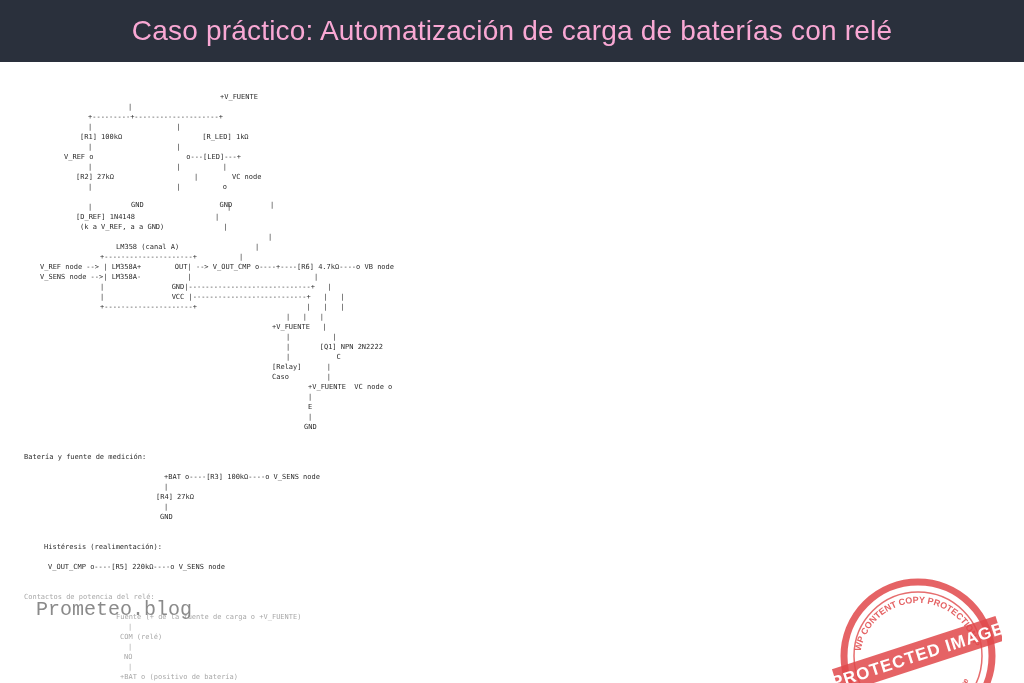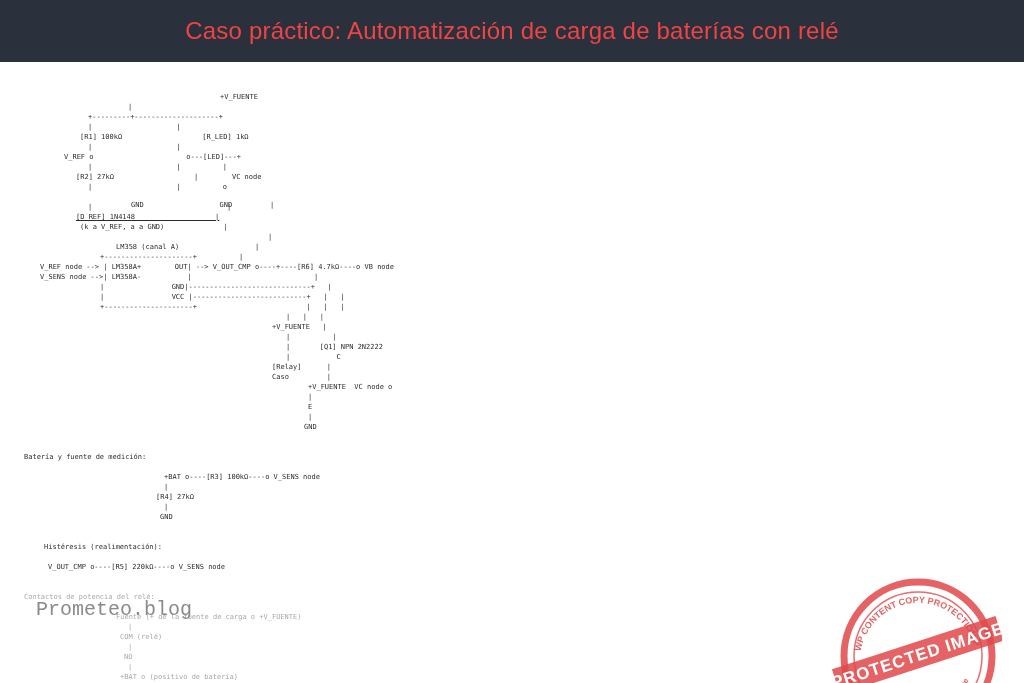--- a/index.html
+++ b/index.html
@@ -5,21 +5,21 @@
   * { margin: 0; padding: 0; box-sizing: border-box; }
   html, body { width: 1024px; height: 683px; overflow: hidden; background: #ffffff; }
   body { position: relative; font-family: "DejaVu Sans Mono", monospace; }
   .title-bar {
     position: absolute; left: 0; top: 0; width: 1024px; height: 62px;
     background: #2a303c;
     display: flex; align-items: center; justify-content: center;
   }
   .title-bar h1 {
     font-family: "Liberation Sans", sans-serif;
-    font-weight: 400; font-size: 24px; color: #ef4444; letter-spacing: 0.2px;
+    font-weight: 400; font-size: 28px; color: #f9a8d4; letter-spacing: 0.2px;
     white-space: nowrap;
   }
   .canvas { position: absolute; left: 0; top: 62px; width: 836px; height: 621px; background: #ffffff; }
   .ln {
     position: absolute; white-space: pre;
     font-family: "DejaVu Sans Mono", monospace;
     font-size: 7px; line-height: 10px; color: #2b2b2b;
   }
   .ln.faint { color: #777; }
   .fade-band {
@@ -49,21 +49,21 @@
       <div class="ln" style="left: 88px; top: 50px;">+---------+--------------------+</div>
       <div class="ln" style="left: 88px; top: 60px;">|                    |</div>
       <div class="ln" style="left: 80px; top: 70px;">[R1] 100kΩ                   [R_LED] 1kΩ</div>
       <div class="ln" style="left: 88px; top: 80px;">|                    |</div>
       <div class="ln" style="left: 64px; top: 90px;">V_REF o                      o---[LED]---+</div>
       <div class="ln" style="left: 88px; top: 100px;">|                    |          |</div>
       <div class="ln" style="left: 76px; top: 110px;">[R2] 27kΩ                   |        VC node</div>
       <div class="ln" style="left: 88px; top: 120px;">|                    |          o</div>
       <div class="ln" style="left: 86px; top: 138px; padding-left: 45px;">GND                  GND         |</div>
       <div class="ln" style="left: 88px; top: 140px;">|                                |</div>
-      <div class="ln" style="left: 76px; top: 150px; text-decoration: underline;">[D_REF] 1N4148                   |</div>
+      <div class="ln" style="left: 76px; top: 150px;">[D_REF] 1N4148                   |</div>
       <div class="ln" style="left: 80px; top: 160px;">(k a V_REF, a a GND)              |</div>
       <div class="ln" style="left: 268px; top: 170px;">|</div>
       <div class="ln" style="left: 116px; top: 180px;">LM358 (canal A)                  |</div>
       <div class="ln" style="left: 100px; top: 190px;">+---------------------+          |</div>
       <div class="ln" style="left: 40px; top: 200px;">V_REF node --&gt; | LM358A+        OUT| --&gt; V_OUT_CMP o----+----[R6] 4.7kΩ----o VB node</div>
       <div class="ln" style="left: 40px; top: 210px;">V_SENS node --&gt;| LM358A-           |                             |</div>
       <div class="ln" style="left: 100px; top: 220px;">|                GND|-----------------------------+   |</div>
       <div class="ln" style="left: 100px; top: 230px;">|                VCC |---------------------------+   |   |</div>
       <div class="ln" style="left: 100px; top: 240px;">+---------------------+                          |   |   |</div>
       <div class="ln" style="left: 286px; top: 250px;">|   |   |</div>

